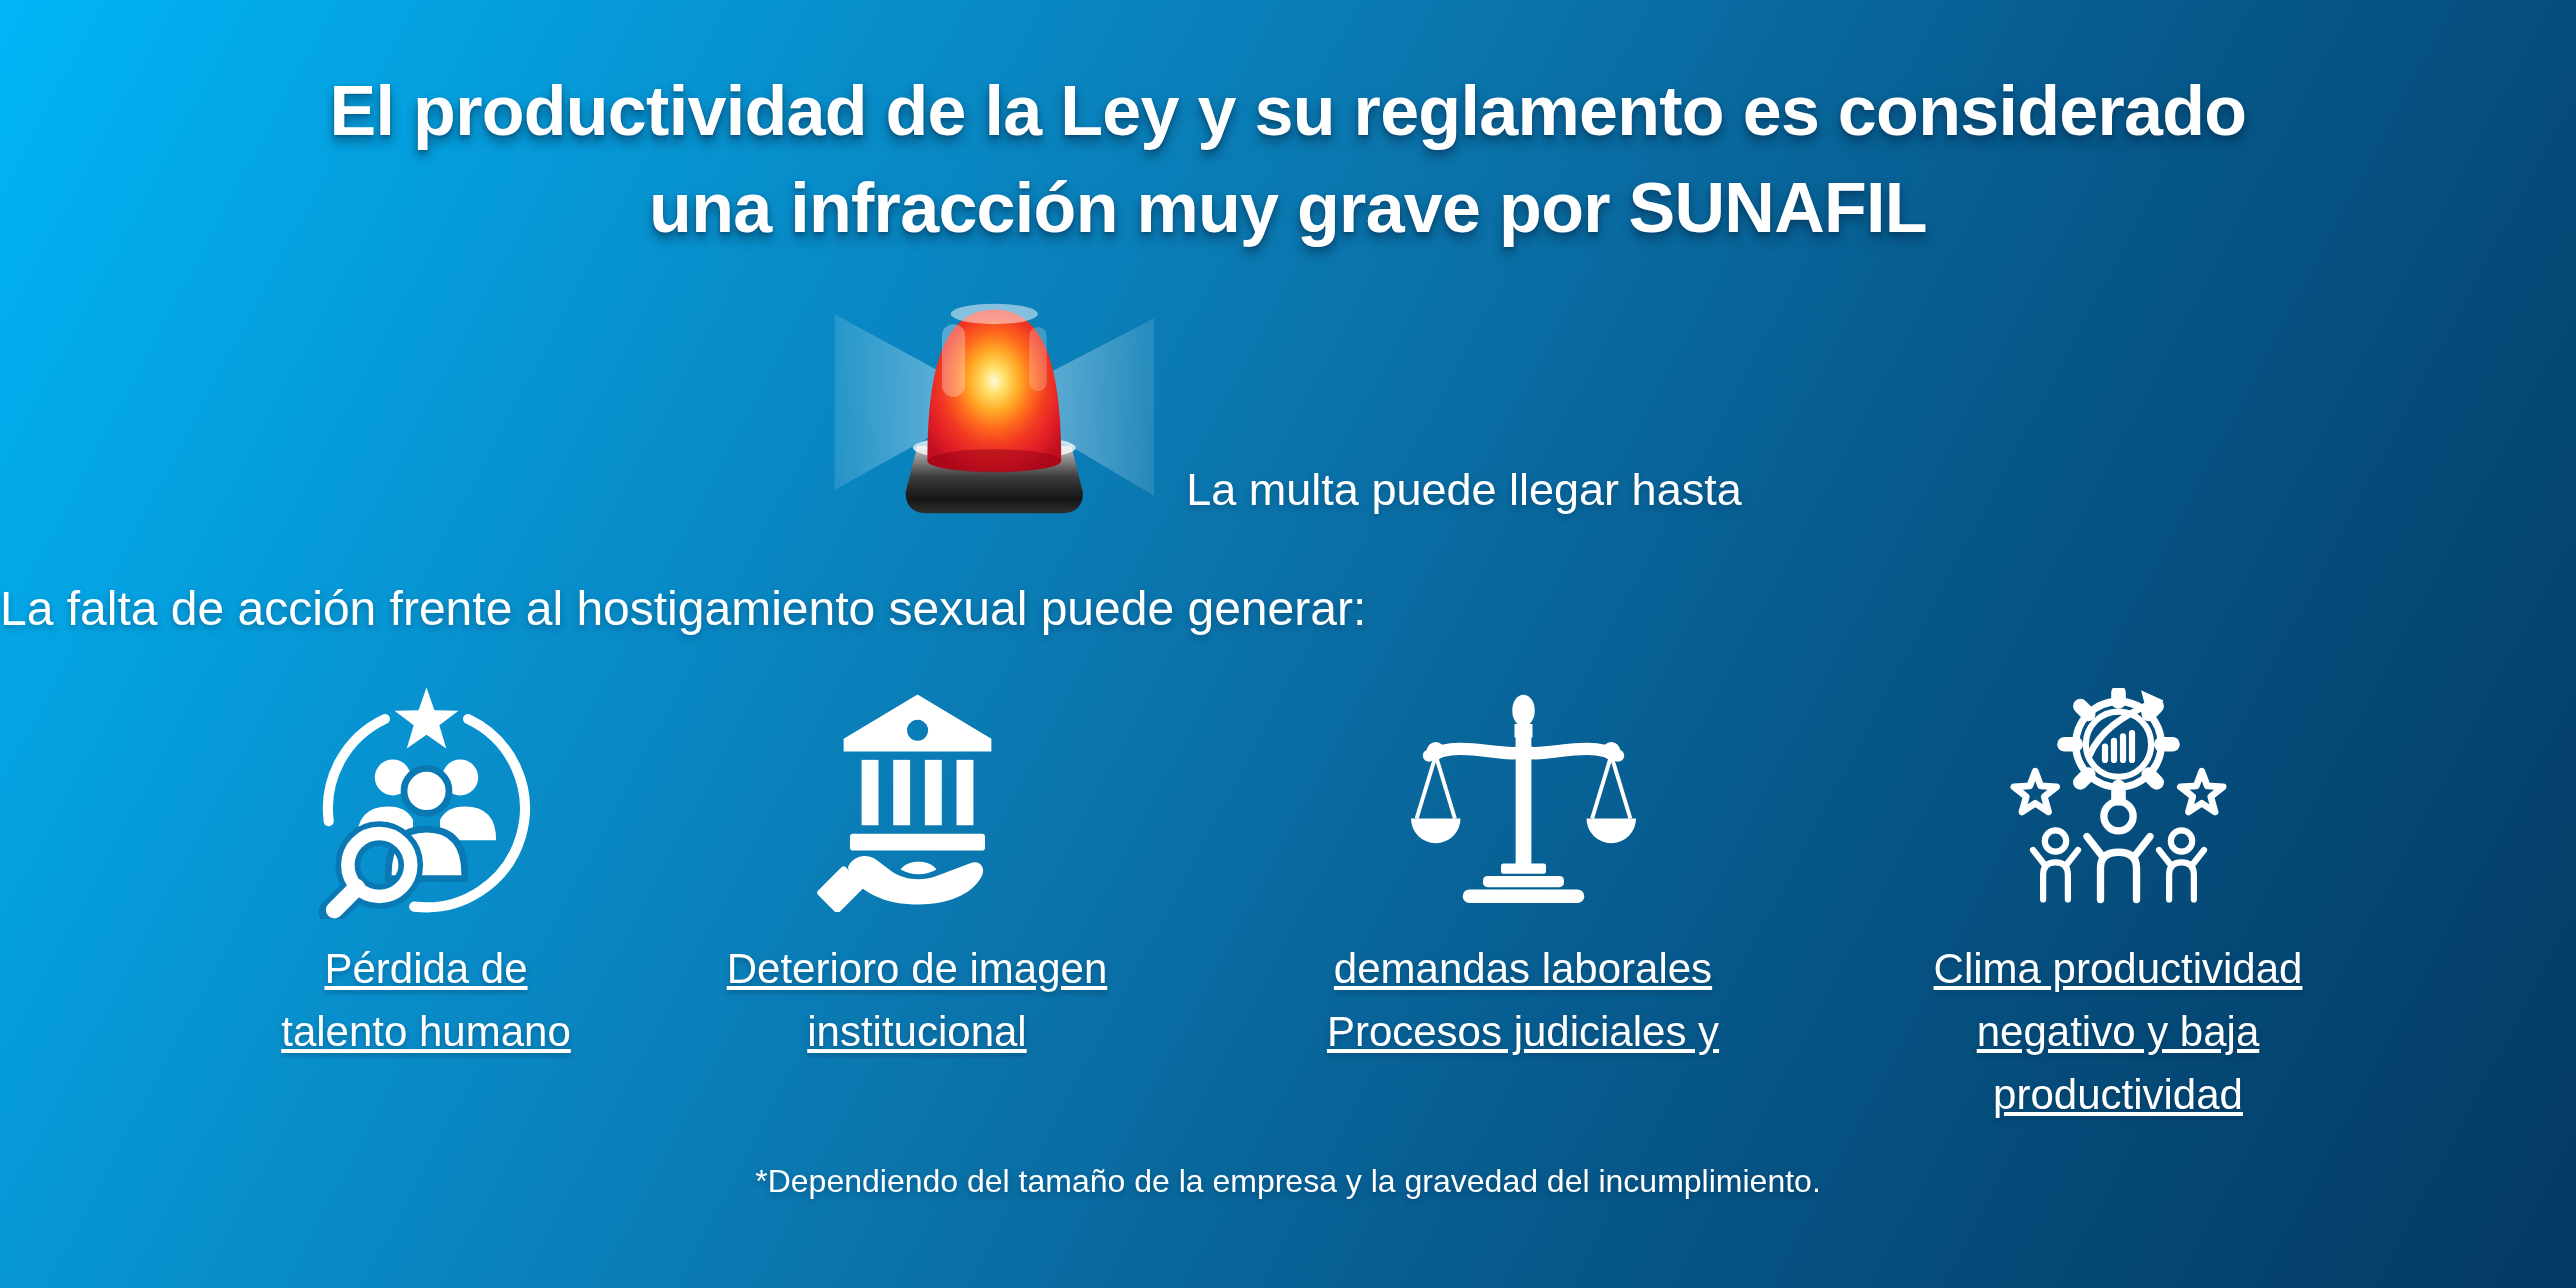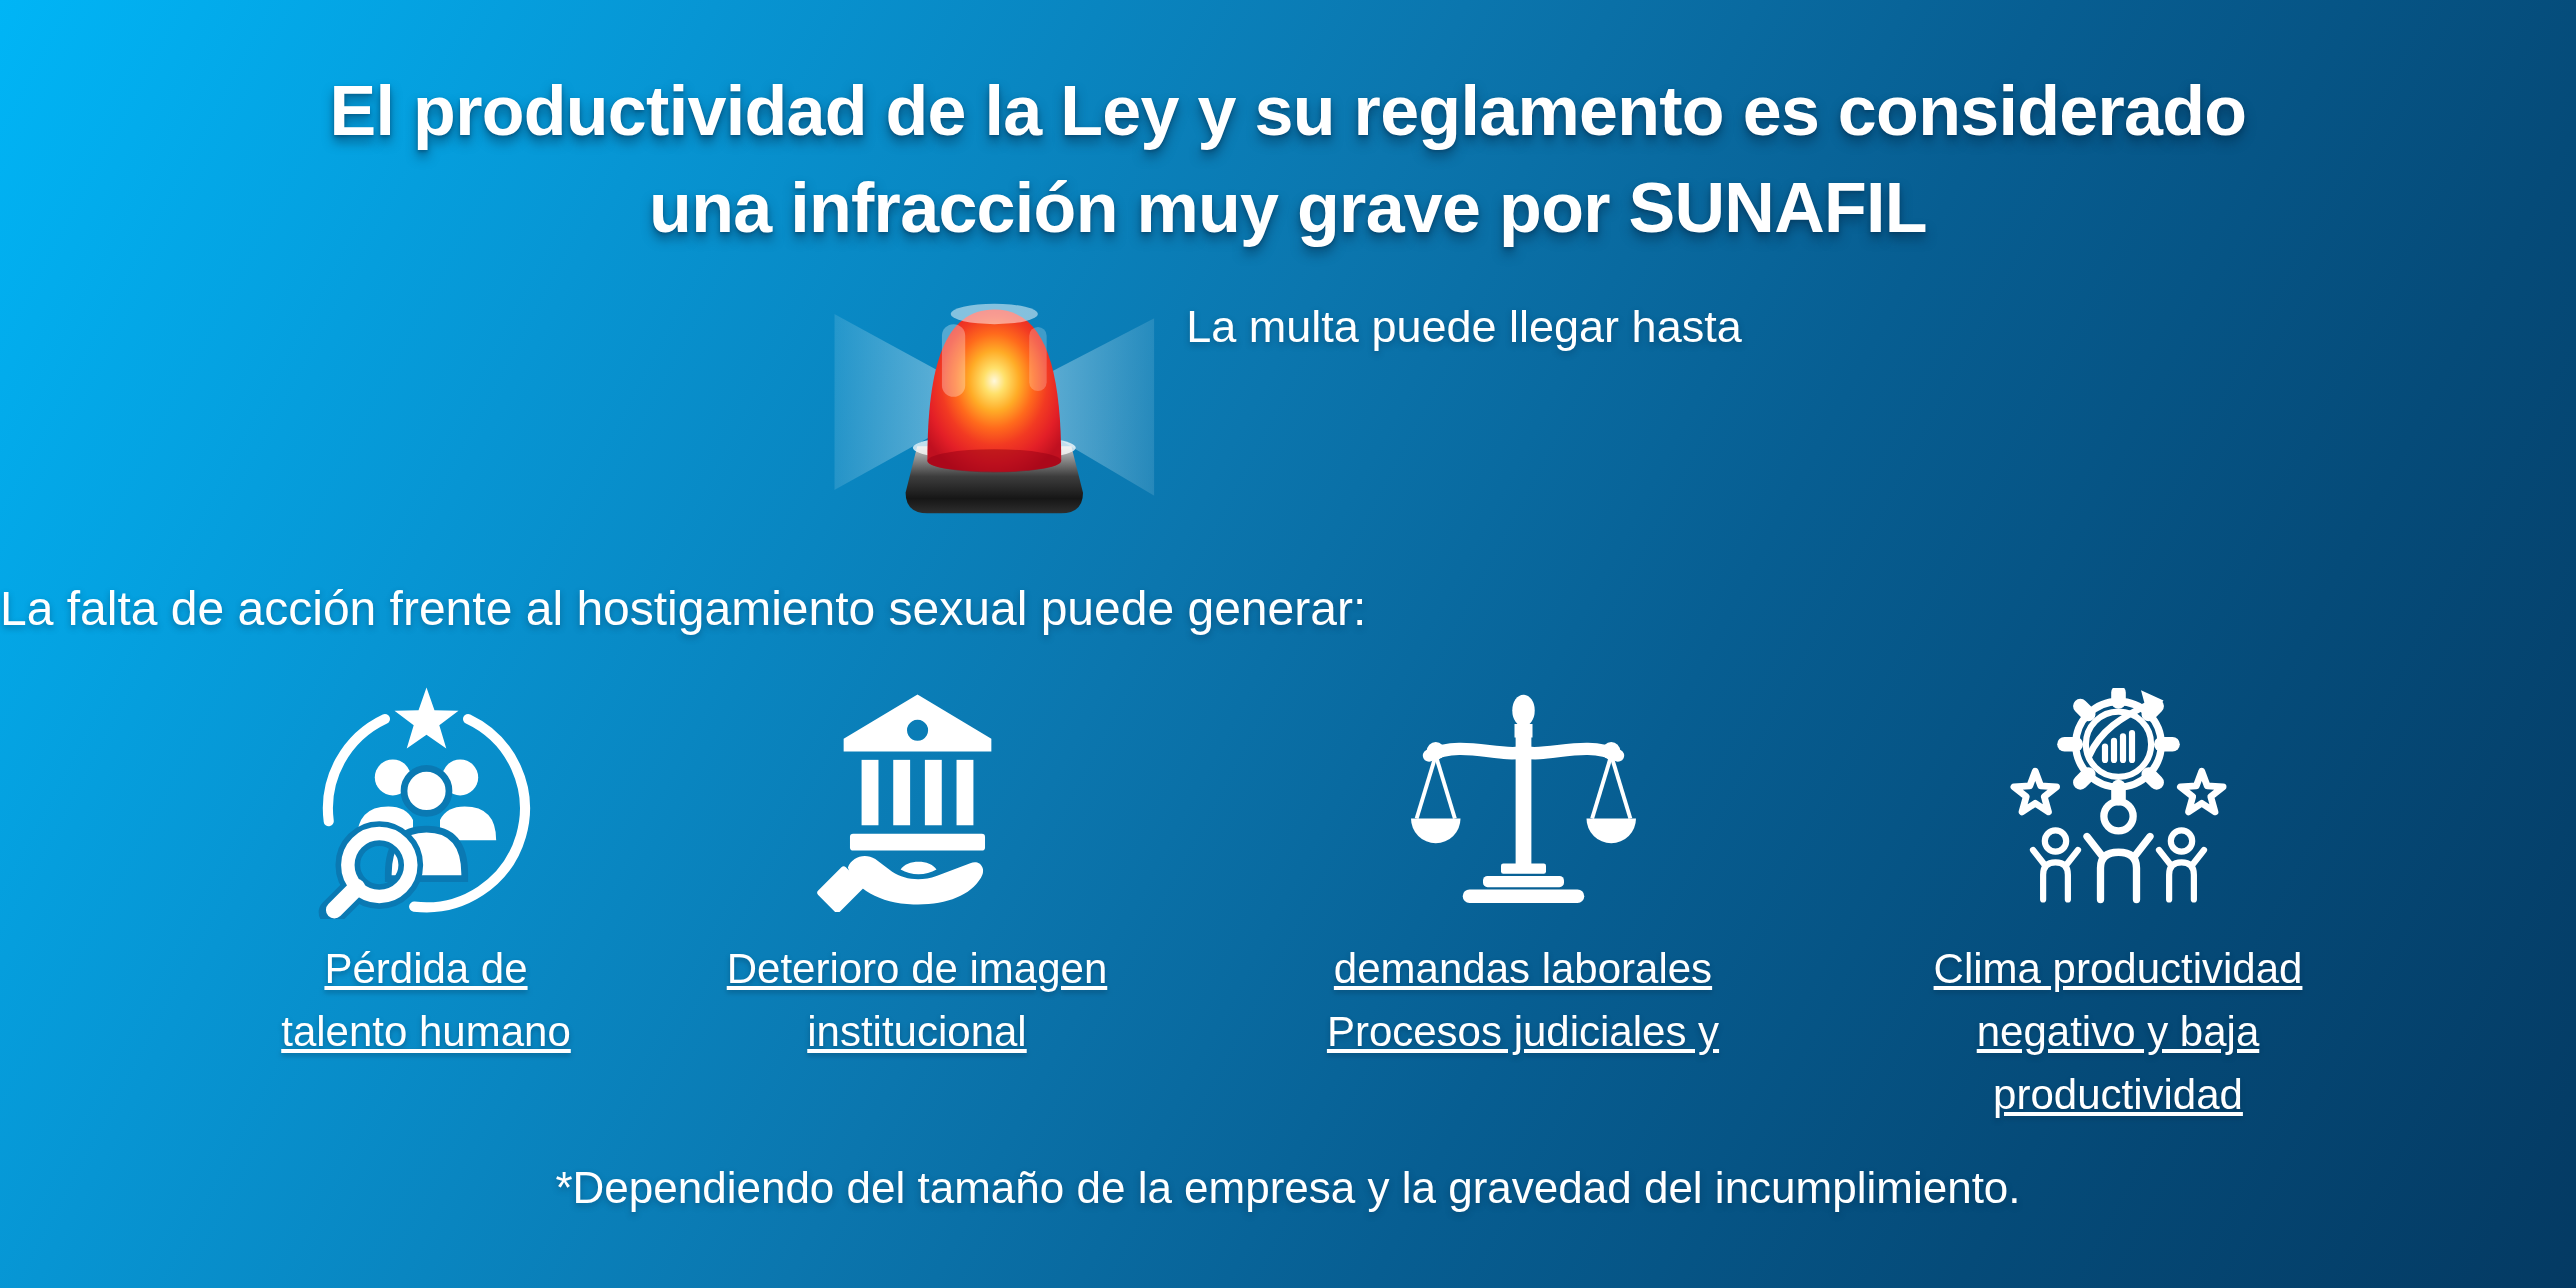--- a/index.html
+++ b/index.html
@@ -8,21 +8,21 @@
     background:linear-gradient(118deg,#00b5f6 0%,#0795d3 22%,#0b76ae 45%,#075e92 63%,#054b79 81%,#043a63 100%);
     font-family:"Liberation Sans",sans-serif;color:#ffffff;
   }
   .title{
     position:absolute;top:63px;left:0;right:0;text-align:center;
     font-weight:700;font-size:70px;line-height:97px;letter-spacing:-0.7px;
     text-shadow:0 6.8px 11px rgba(3,40,70,.5),0 2px 3.4px rgba(3,40,70,.35);
   }
   .fine-row{
     position:absolute;top:292px;left:50%;transform:translateX(-50%);
-    display:flex;align-items:flex-start;gap:32px;
+    display:flex;align-items:flex-end;gap:32px;
   }
   .siren-box{width:320px;height:233px;flex:none;}
   .fine-text{
     font-size:45px;line-height:70px;text-align:left;white-space:nowrap;
     text-shadow:0 3.4px 6.1px rgba(3,40,70,.35);
   }
   .intro{
     position:absolute;top:581px;left:0;right:0;
     font-size:48px;text-shadow:0 3.4px 6.1px rgba(3,40,70,.35);
   }
@@ -32,21 +32,21 @@
   }
   .col-1{left:426px;} .col-2{left:917px;} .col-3{left:1523px;} .col-4{left:2118px;}
   .icon-box{height:235px;display:flex;align-items:center;justify-content:center;}
   .caption{
     margin-top:19px;font-size:42px;line-height:63px;text-align:center;
     text-shadow:0 2.7px 5.5px rgba(3,40,70,.35);
   }
   .caption span{display:block;}
   .footnote{
     position:absolute;top:1163px;left:0;right:0;text-align:center;
-    font-size:44px;text-shadow:0 3.4px 6.1px rgba(3,40,70,.35);
+    font-size:32px;text-shadow:0 3.4px 6.1px rgba(3,40,70,.35);
   }
 </style>
 </head>
 <body>
 
 <div class="canvas">
 
   <div class="title">
     <div>El productividad de la Ley y su reglamento es considerado</div>
     <div>una infracción muy grave por SUNAFIL</div>

